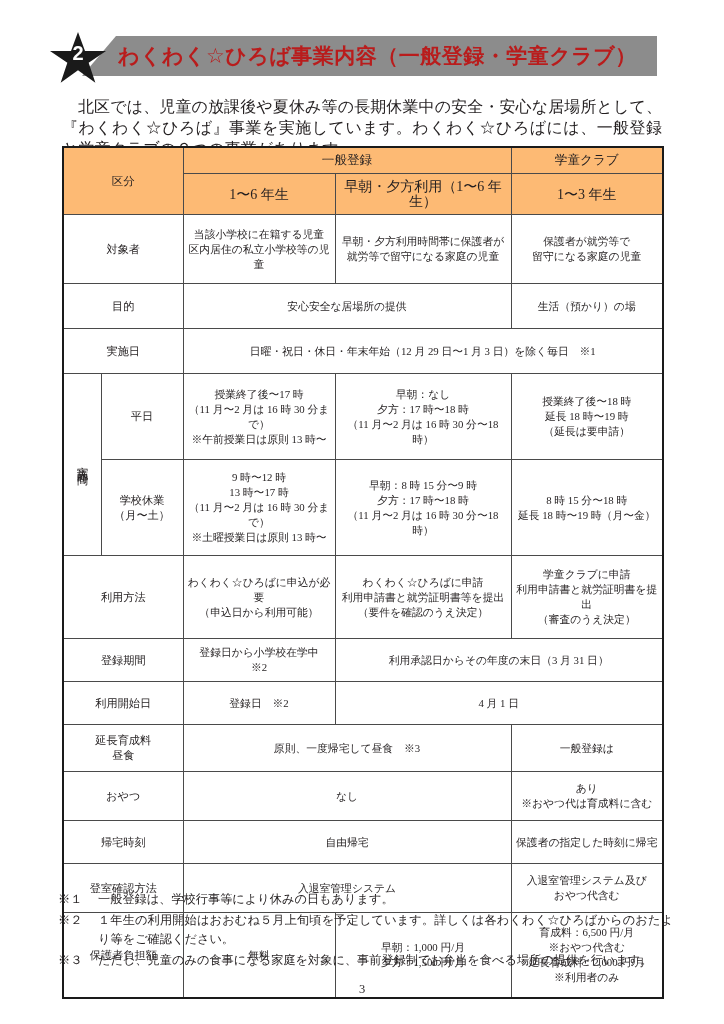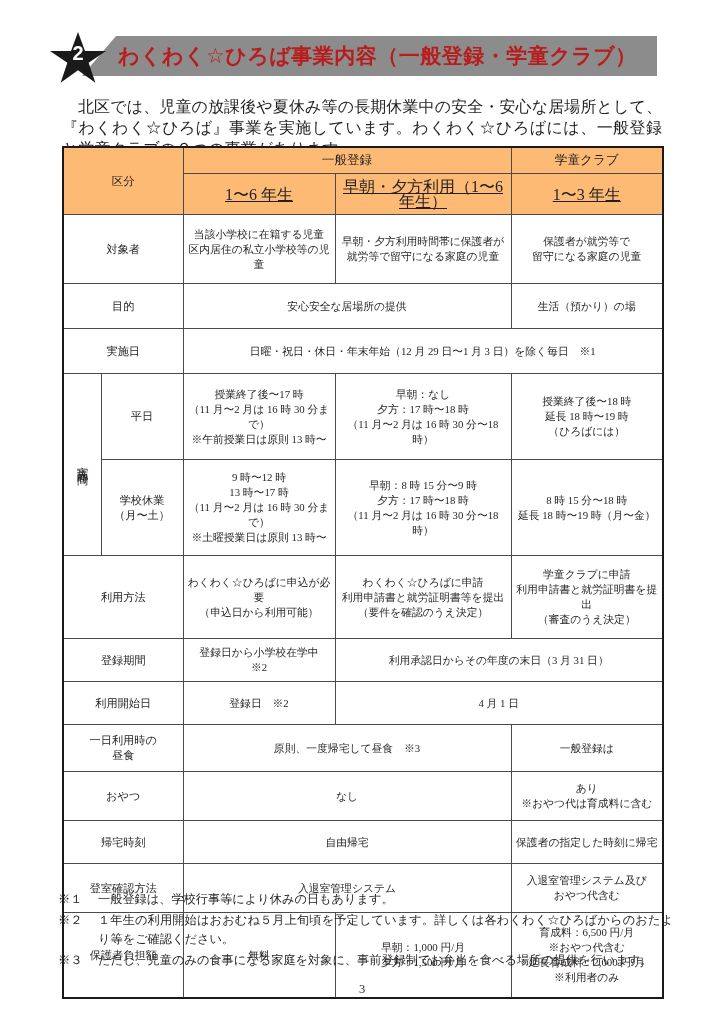--- a/index.html
+++ b/index.html
@@ -139,23 +139,22 @@
     font-family: "Liberation Sans", "DejaVu Sans", sans-serif;
   }
   .hdr-top-solid {
     font-size: 12.6px;
     font-weight: bold;
     padding: 6px 3px 4px 3px;
     font-family: "Liberation Sans", "DejaVu Sans", sans-serif;
     margin-top: 8px;
   }
   .hdr-sub {
-    font-size: 16px;
+    font-size: 14px;
     padding: 4px 3px 6px 3px;
-    text-decoration: underline;
   }
   .kubun-cell {
     font-size: 11.5px;
   }
 
   
   .dash-right { border-right: 1px dashed #9a9a9a !important; }
 
   .rowlabel {
     font-size: 11.2px;
@@ -293,21 +292,21 @@
             <span class="cell-lines">
               <span>早朝：なし</span>
               <span>夕方：17 時〜18 時</span>
               <span>（11 月〜2 月は 16 時 30 分〜18 時）</span>
             </span>
           </td>
           <td class="outer-right">
             <span class="cell-lines">
               <span>授業終了後〜18 時</span>
               <span>延長 18 時〜19 時</span>
-              <span>（ひろばには）</span>
+              <span>（延長は要申請）</span>
             </span>
           </td>
         </tr>
 
         <tr>
           <td class="rowlabel" style="height:85px">
             <span class="cell-lines">
               <span>学校休業</span>
               <span>（月〜土）</span>
             </span>
@@ -367,21 +366,21 @@
 
         <tr>
           <td class="rowlabel outer-left" colspan="2" style="height:32px">利用開始日</td>
           <td class="dash-right">登録日　※2</td>
           <td colspan="2" class="outer-right">4 月 1 日</td>
         </tr>
 
         <tr>
           <td class="rowlabel outer-left" colspan="2" style="height:36px">
             <span class="cell-lines">
-              <span>一日利用時の</span>
+              <span>延長育成料</span>
               <span>昼食</span>
             </span>
           </td>
           <td colspan="2">原則、一度帰宅して昼食　※3</td>
           <td class="outer-right">一般登録は</td>
         </tr>
 
         <tr>
           <td class="rowlabel outer-left" colspan="2" style="height:38px">おやつ</td>
           <td colspan="2">なし</td>

